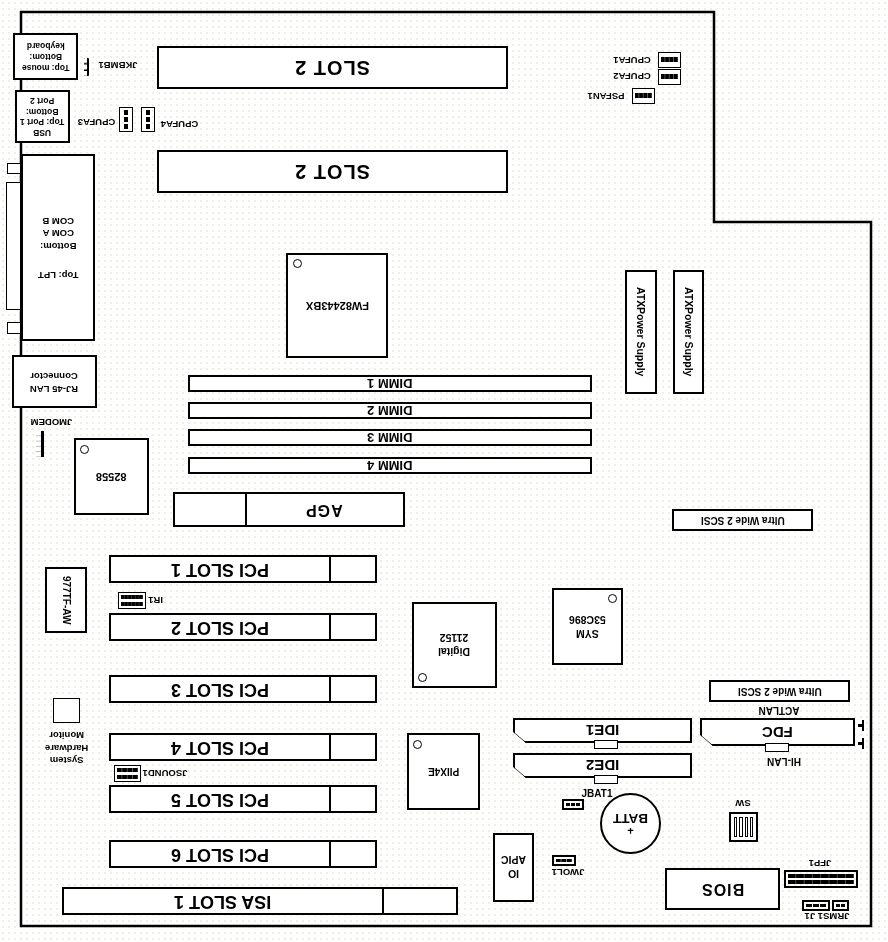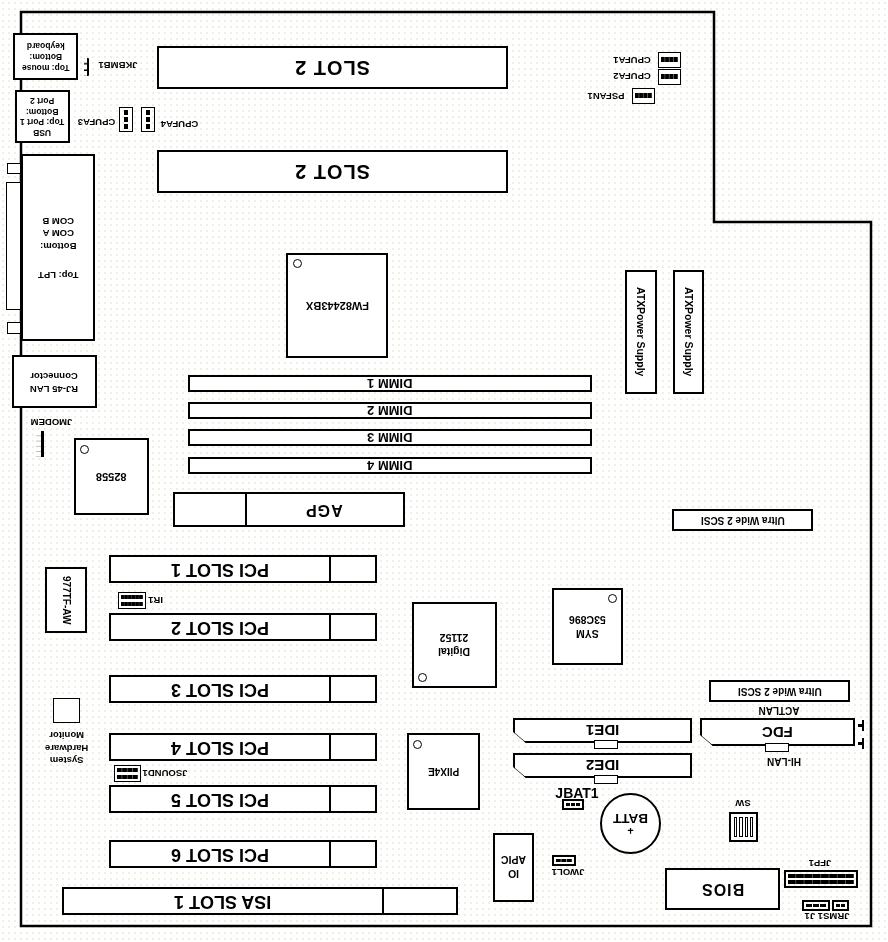--- a/index.html
+++ b/index.html
@@ -241,21 +241,21 @@
     <span class="flip" style="font-size:15px">FDC</span>
     <span class="cham" style="left:0;top:16px"></span>
   </div>
   <div class="box nb" style="left:765px;top:743px;width:24px;height:9px"></div>
 
   <div class="lbl flip" style="left:751px;top:704px;width:56px;height:13px;font-size:10px">ACTLAN</div>
   <div class="lbl flip" style="left:756px;top:755px;width:56px;height:13px;font-size:10px">HI-LAN</div>
   <div class="pins pb" style="left:856px;top:718px;width:10px;height:15px;padding:2px;background-size:4px 4px;border-radius:2px"></div>
   <div class="pins pb" style="left:856px;top:736px;width:10px;height:15px;padding:2px;background-size:4px 4px;border-radius:2px"></div>
 
-  <div class="lbl" style="left:558px;top:787px;width:38px;height:12px;font-size:14px">JBAT1</div>
+  <div class="lbl" style="left:578px;top:787px;width:38px;height:12px;font-size:10px">JBAT1</div>
   <div class="pins pw" style="left:562px;top:799px;width:22px;height:11px;padding:2px;background-size:4px 3px;border-width:2px"></div>
 
   <div class="box ctr" style="left:600px;top:793px;width:61px;height:61px;border-radius:50%">
     <div class="flip ctr col" style="line-height:1.1">
       <span style="font-size:11px">+</span>
       <span style="font-size:13.5px">BATT</span>
     </div>
   </div>
 
   <div class="box ctr" style="left:493px;top:833px;width:41px;height:69px">

